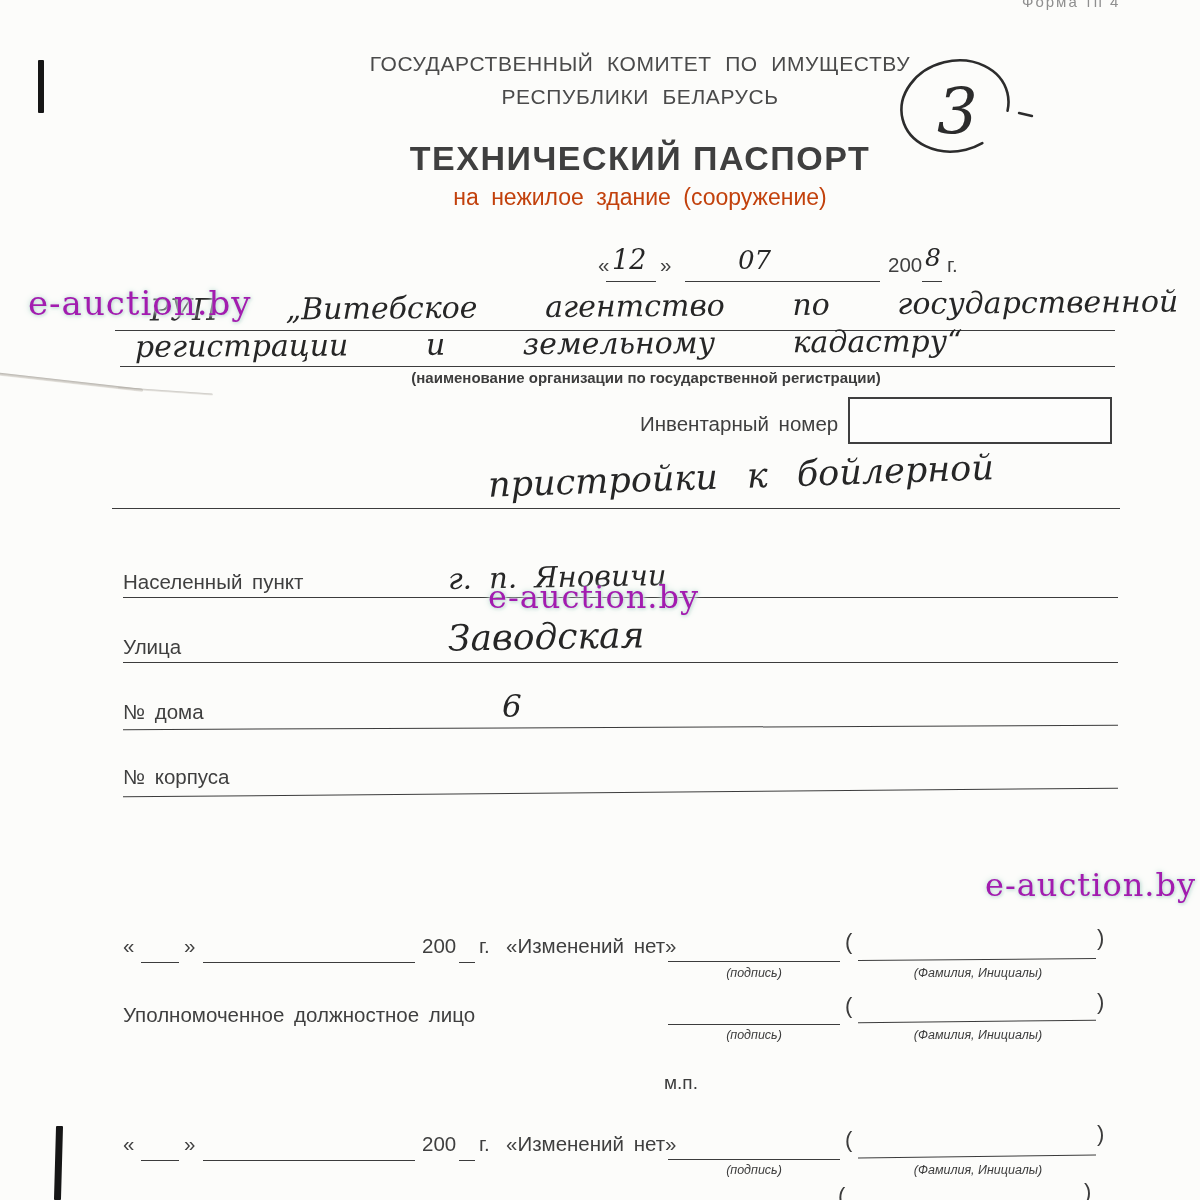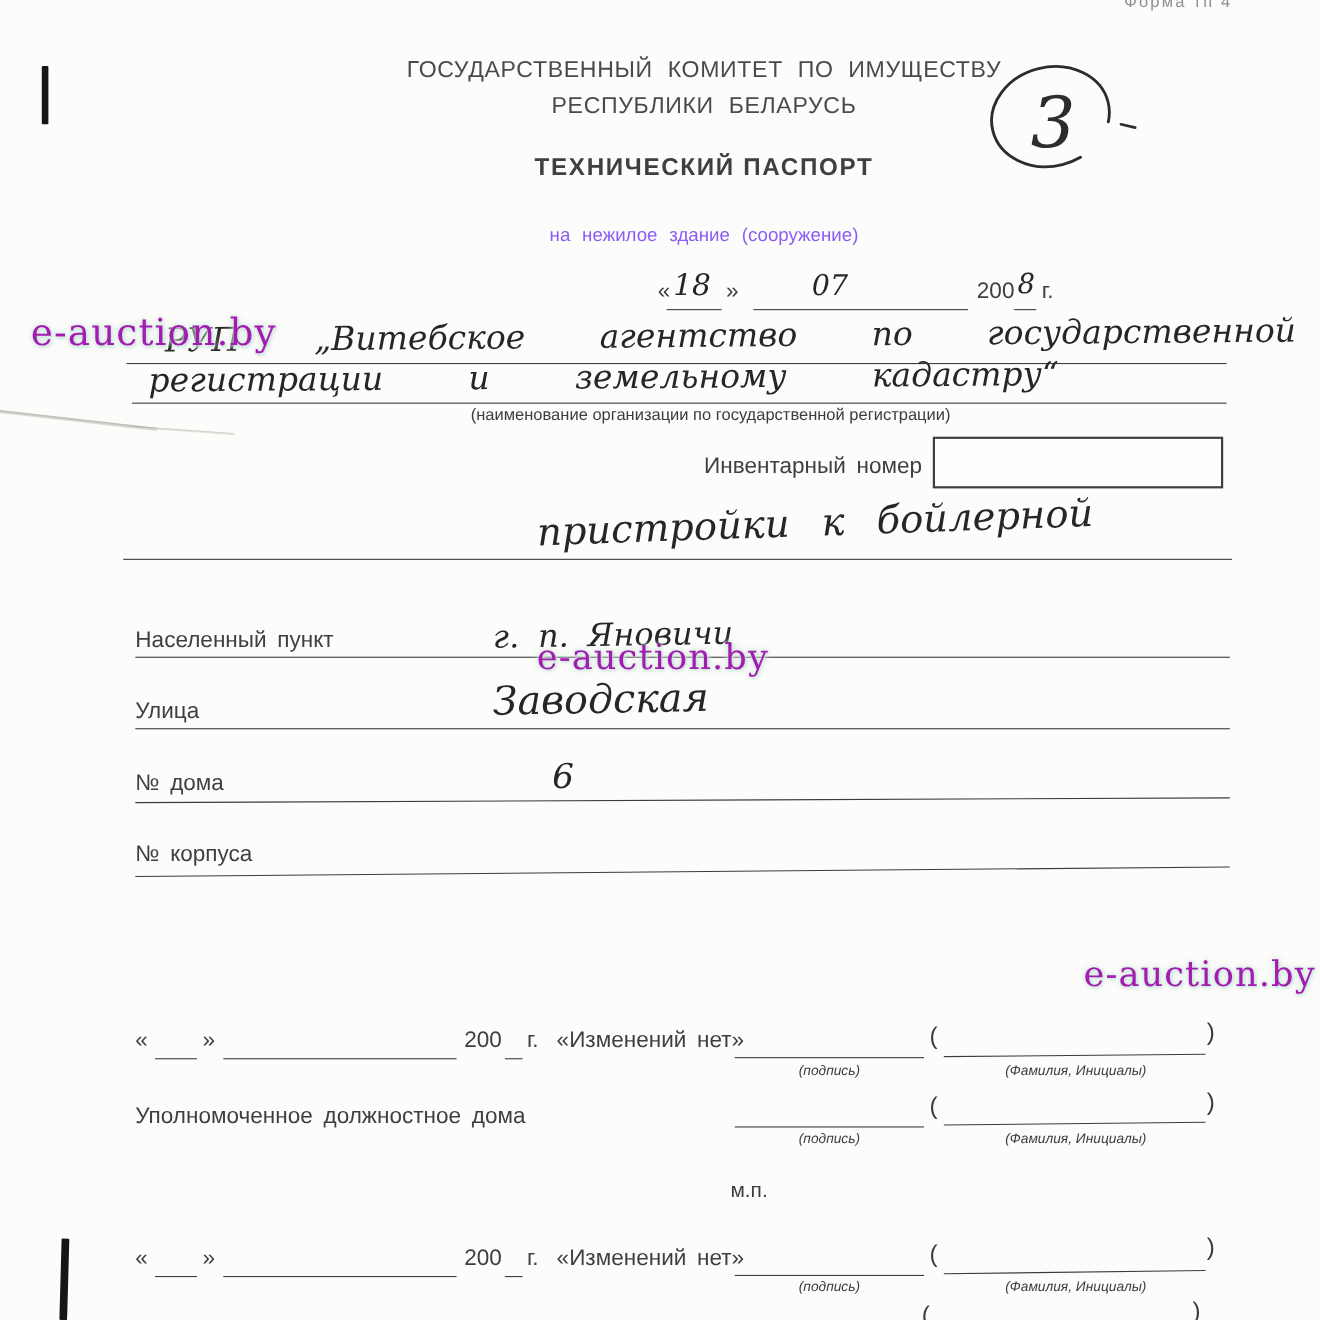--- a/index.html
+++ b/index.html
@@ -4,22 +4,22 @@
 <style>
   html,body{margin:0;padding:0;background:#ffffff;}
   .page{
     position:relative;width:1200px;height:1200px;overflow:hidden;
     background:#fcfcfa;
     font-family:"Liberation Sans",sans-serif;color:#3e3e3e;
   }
   .abs{position:absolute;white-space:nowrap;}
   .centered{text-align:center;}
   .hdr{font-size:21px;letter-spacing:.6px;word-spacing:7px;color:#4a4a4a;}
-  .title{font-size:22px;font-weight:bold;letter-spacing:1.5px;color:#3f3f3f;}
-  .subtitle{font-size:17px;word-spacing:6px;color:#8b5cf6;margin-top:20px;}
+  .title{font-size:34px;font-weight:bold;letter-spacing:1.5px;color:#3f3f3f;}
+  .subtitle{font-size:23px;word-spacing:6px;color:#c2410c;}
   .label{font-size:20.5px;color:#3f3f3f;word-spacing:4px;}
   .small-caption{font-size:15px;color:#3c3c3c;}
   .tiny-caption{font-size:12.5px;font-style:italic;color:#3c3c3c;}
   .hand{font-family:"DejaVu Serif",serif;font-style:italic;color:#262626;}
   .uline{position:absolute;height:0;border-top:1.8px solid #3c3c3c;}
   .uline.thin{border-top-width:1.4px;}
   .box{position:absolute;border:2px solid #3f3f3f;background:#fdfdfc;}
   .wm{
     position:absolute;font-family:"DejaVu Serif",serif;font-style:normal;
     color:#a21caf;
@@ -51,35 +51,35 @@
   <div class="abs centered title" style="left:140px;top:139px;width:1000px;">ТЕХНИЧЕСКИЙ ПАСПОРТ</div>
   <div class="abs centered subtitle" style="left:140px;top:184px;width:1000px;">на нежилое здание (сооружение)</div>
 
   <svg class="abs" style="left:893px;top:50px;" width="155" height="118" viewBox="0 0 155 118">
     <ellipse cx="62" cy="56" rx="54" ry="45" fill="none" stroke="#2c2c2c" stroke-width="2.6" stroke-linecap="round" stroke-dasharray="272 42" stroke-dashoffset="-60" transform="rotate(-14 62 56)"></ellipse>
     <text x="44" y="84" font-size="64" font-style="italic" fill="#2c2c2c">3</text>
     <line x1="126" y1="63" x2="139" y2="66" stroke="#2c2c2c" stroke-width="2.4" stroke-linecap="round"></line>
   </svg>
 
   <div class="abs label" style="left:598px;top:253px;">«</div>
-  <div class="abs hand" style="left:612px;top:244px;font-size:27px;">18</div>
+  <div class="abs hand" style="left:612px;top:244px;font-size:27px;">12</div>
   <div class="uline" style="left:606px;top:281px;width:50px;"></div>
   <div class="abs label" style="left:660px;top:253px;">»</div>
   <div class="uline" style="left:685px;top:281px;width:195px;"></div>
   <div class="abs hand" style="left:738px;top:245px;font-size:26px;">07</div>
   <div class="abs label" style="left:888px;top:253px;">200</div>
   <div class="abs hand" style="left:925px;top:243px;font-size:25px;">8</div>
   <div class="uline" style="left:922px;top:281px;width:20px;"></div>
   <div class="abs label" style="left:947px;top:253px;">г.</div>
 
   <div class="abs hand" style="left:150px;top:288px;font-size:30px;word-spacing:58px;transform:rotate(-.5deg);">РУП „Витебское агентство по государственной</div>
   <div class="uline" style="left:115px;top:330px;width:1000px;"></div>
   <div class="abs hand" style="left:135px;top:326px;font-size:30px;word-spacing:68px;transform:rotate(-.4deg);">регистрации и земельному кадастру“</div>
   <div class="uline" style="left:120px;top:366px;width:995px;"></div>
-  <div class="abs centered small-caption" style="left:146px;top:369px;width:1000px;">(наименование организации по государственной регистрации)</div>
+  <div class="abs centered small-caption" style="left:146px;top:369px;width:1000px;font-weight:bold;">(наименование организации по государственной регистрации)</div>
 
   <div class="abs label" style="left:640px;top:412px;">Инвентарный номер</div>
   <div class="box" style="left:848px;top:397px;width:260px;height:43px;">
     <span></span>
   </div>
 
   <div class="abs hand" style="left:488px;top:456px;font-size:35px;word-spacing:18px;transform:rotate(-2deg);">пристройки к бойлерной</div>
   <div class="uline" style="left:112px;top:508px;width:1008px;"></div>
 
   <div class="abs label" style="left:123px;top:570px;">Населенный пункт</div>
@@ -106,21 +106,21 @@
   <div class="uline thin" style="left:459px;top:962px;width:16px;"></div>
   <div class="abs label" style="left:479px;top:934px;">г.</div>
   <div class="abs label" style="left:506px;top:934px;">«Изменений нет»</div>
   <div class="uline thin" style="left:668px;top:961px;width:172px;"></div>
   <div class="abs paren" style="left:845px;top:929px;">(</div>
   <div class="uline thin" style="left:858px;top:959px;width:238px;transform:rotate(-.5deg);"></div>
   <div class="abs paren" style="left:1097px;top:925px;">)</div>
   <div class="abs centered tiny-caption" style="left:668px;top:966px;width:172px;">(подпись)</div>
   <div class="abs centered tiny-caption" style="left:858px;top:966px;width:240px;">(Фамилия, Инициалы)</div>
 
-  <div class="abs label" style="left:123px;top:1003px;">Уполномоченное должностное дома</div>
+  <div class="abs label" style="left:123px;top:1003px;">Уполномоченное должностное лицо</div>
   <div class="uline thin" style="left:668px;top:1024px;width:172px;"></div>
   <div class="abs paren" style="left:845px;top:993px;">(</div>
   <div class="uline thin" style="left:858px;top:1021px;width:238px;transform:rotate(-.6deg);"></div>
   <div class="abs paren" style="left:1097px;top:989px;">)</div>
   <div class="abs centered tiny-caption" style="left:668px;top:1028px;width:172px;">(подпись)</div>
   <div class="abs centered tiny-caption" style="left:858px;top:1028px;width:240px;">(Фамилия, Инициалы)</div>
 
   <div class="abs" style="left:664px;top:1072px;font-size:19px;color:#3d3d3d;">м.п.</div>
 
   <div class="abs label" style="left:123px;top:1132px;">«</div>

